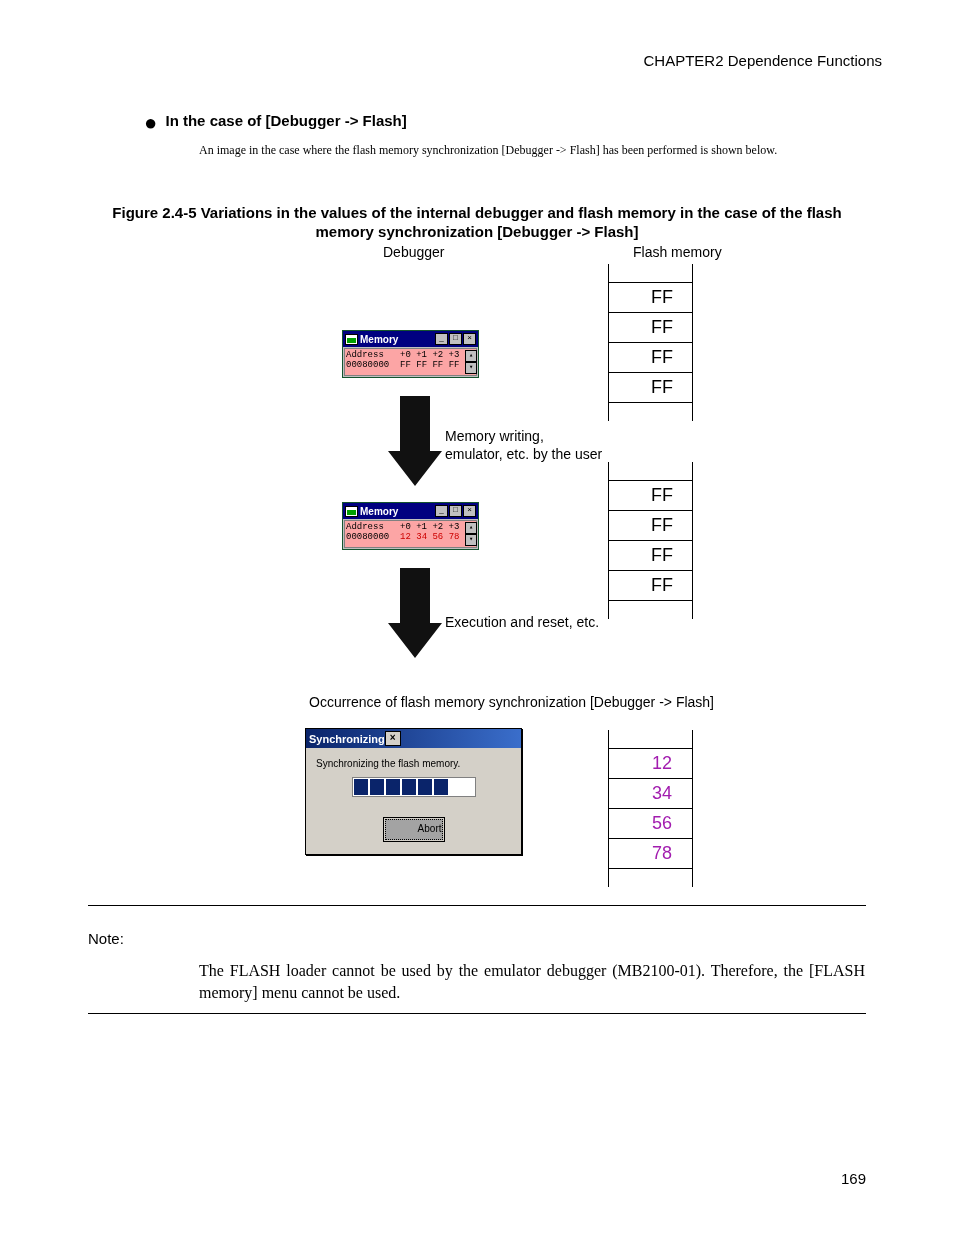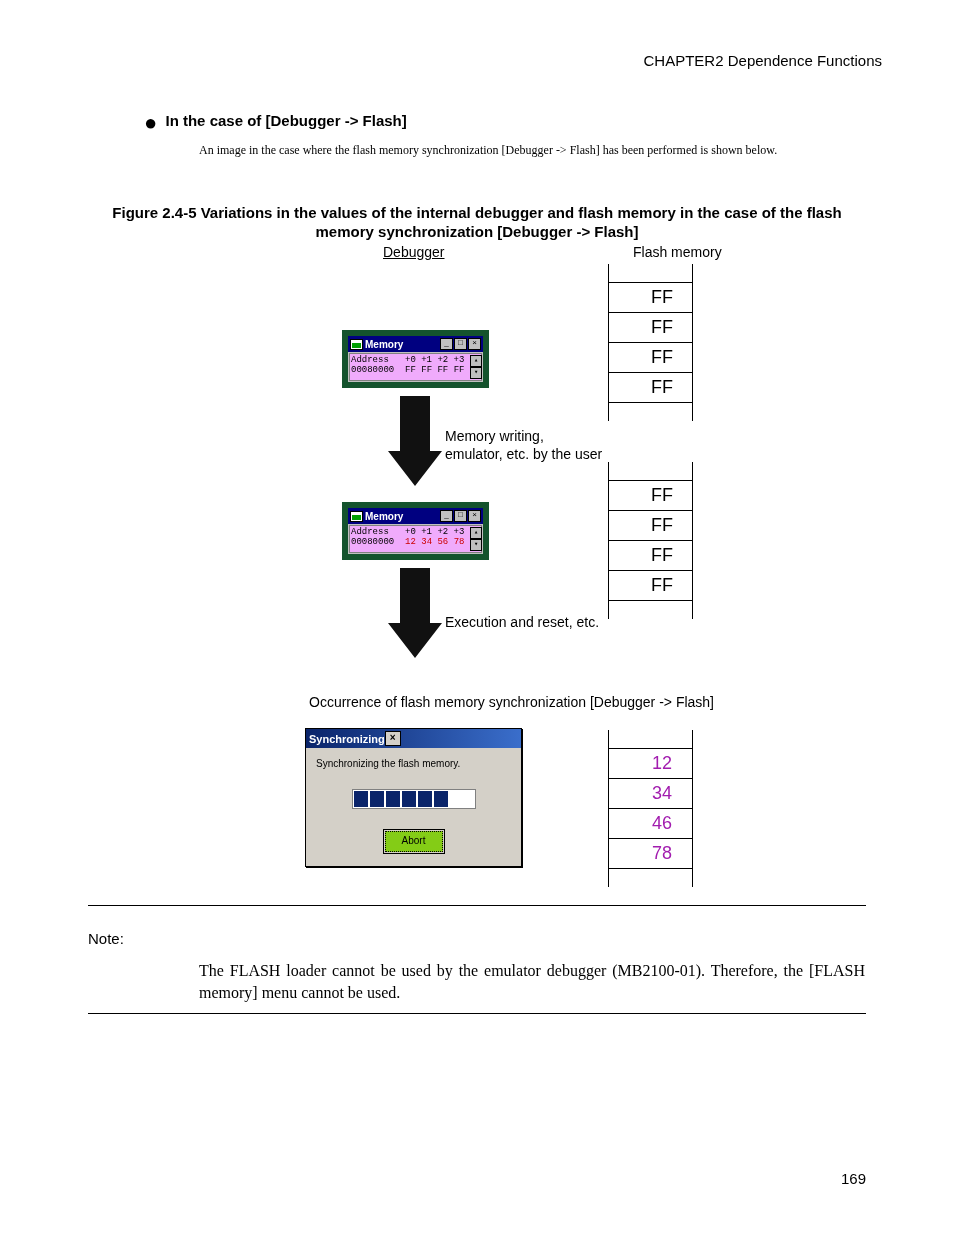--- a/index.html
+++ b/index.html
@@ -52,21 +52,21 @@
     text-align: center;
     line-height: 1.25;
   }
   .figure-area {
     position: absolute;
     left: 88px;
     top: 244px;
     width: 778px;
   }
   .col-label { font-size: 14px; }
-  .debugger-label { position: absolute; left: 295px; top: 0; text-decoration: underline; }
+  .debugger-label { position: absolute; left: 295px; top: 0; }
   .flash-label    { position: absolute; left: 545px; top: 0; }
 
   .flash-table {
     position: absolute;
     left: 520px;
     width: 85px;
     border-collapse: collapse;
   }
   .flash-table td {
     border-left: 1px solid #000;
@@ -79,21 +79,21 @@
     padding-left: 24px;
   }
   .flash-table tr:first-child td { height: 16px; border-bottom: 1px solid #000; }
   .flash-table tr:last-child td  { height: 16px; border-bottom: none; }
   .red { color: #a21caf; }
 
   
   .mem-win {
     position: absolute;
     width: 135px;
-    border: 6px solid #14532d;
+    border: 1px solid #14532d;
     background: #c0c0c0;
     font-family: "MS Sans Serif", Tahoma, sans-serif;
     font-size: 10px;
   }
   .mem-win .titlebar {
     background: #000080;
     color: #fff;
     padding: 1px 2px;
     display: flex;
     align-items: center;
@@ -107,21 +107,21 @@
   }
   .mem-win .titlebar .t-icon::after {
     content: ""; position: absolute; left: 1px; right: 1px; top: 3px; bottom: 1px; background: #00a000;
   }
   .mem-win .titlebar .btns { display: flex; gap: 1px; }
   .mem-win .titlebar .wbtn {
     width: 11px; height: 10px; background: #c0c0c0; border: 1px solid #000;
     font-size: 8px; line-height: 8px; text-align: center; color: #000;
   }
   .mem-win .body {
-    background: #f0abfc;
+    background: #fca5a5;
     border: 1px solid #808080;
     margin: 1px;
     padding: 1px 1px;
     font-family: "Courier New", monospace;
     font-size: 9px;
     display: flex;
     justify-content: space-between;
   }
   .mem-win .body .txt { white-space: pre; line-height: 1.15; }
   .mem-win .body .sb { width: 10px; display: flex; flex-direction: column; justify-content: space-between; }
@@ -172,39 +172,39 @@
   }
   .sync-dlg .titlebar .xbtn {
     width: 14px; height: 13px; background: #d4d0c8; border: 1px solid #000;
     color: #000; font-size: 10px; line-height: 11px; text-align: center; font-weight: bold;
   }
   .sync-dlg .dlg-body {
     padding: 10px 10px 10px 10px;
     font-size: 10px;
     color: #000;
   }
-  .sync-dlg .msg { margin-bottom: 20px; }
+  .sync-dlg .msg { margin-bottom: 8px; }
   .sync-dlg .progress {
     width: 120px; height: 16px;
     margin: 0 auto 22px auto;
     border: 1px solid #808080;
     background: #fff;
     display: flex; gap: 2px; padding: 1px;
   }
   .sync-dlg .progress .blk { width: 14px; background: #0a246a; }
   .sync-dlg .abort {
     display: block;
     width: 56px; height: 19px;
     margin: 4px auto;
     border: 1px dotted #000;
     outline: 1px solid #000;
     outline-offset: 1px;
-    background: #84cc16;
+    background: #a3a3a3;
     font-size: 10px;
-    text-align: center;
+    text-align: right;
     line-height: 17px;
   }
 
   .hr { border: none; border-top: 1px solid #000; margin: 0; }
   .note-sep-top { position: absolute; left: 88px; width: 778px; top: 905px; }
   .note-label {
     position: absolute; left: 88px; top: 930px; font-size: 15px;
   }
   .note-para {
     position: absolute;
@@ -355,21 +355,21 @@
         <tr>
           <td></td>
         </tr>
     <tr>
           <td class="red">12</td>
         </tr>
     <tr>
           <td class="red">34</td>
         </tr>
     <tr>
-          <td class="red">46</td>
+          <td class="red">56</td>
         </tr>
     <tr>
           <td class="red">78</td>
         </tr>
     <tr>
           <td></td>
         </tr>
   </tbody>
     </table>
 

